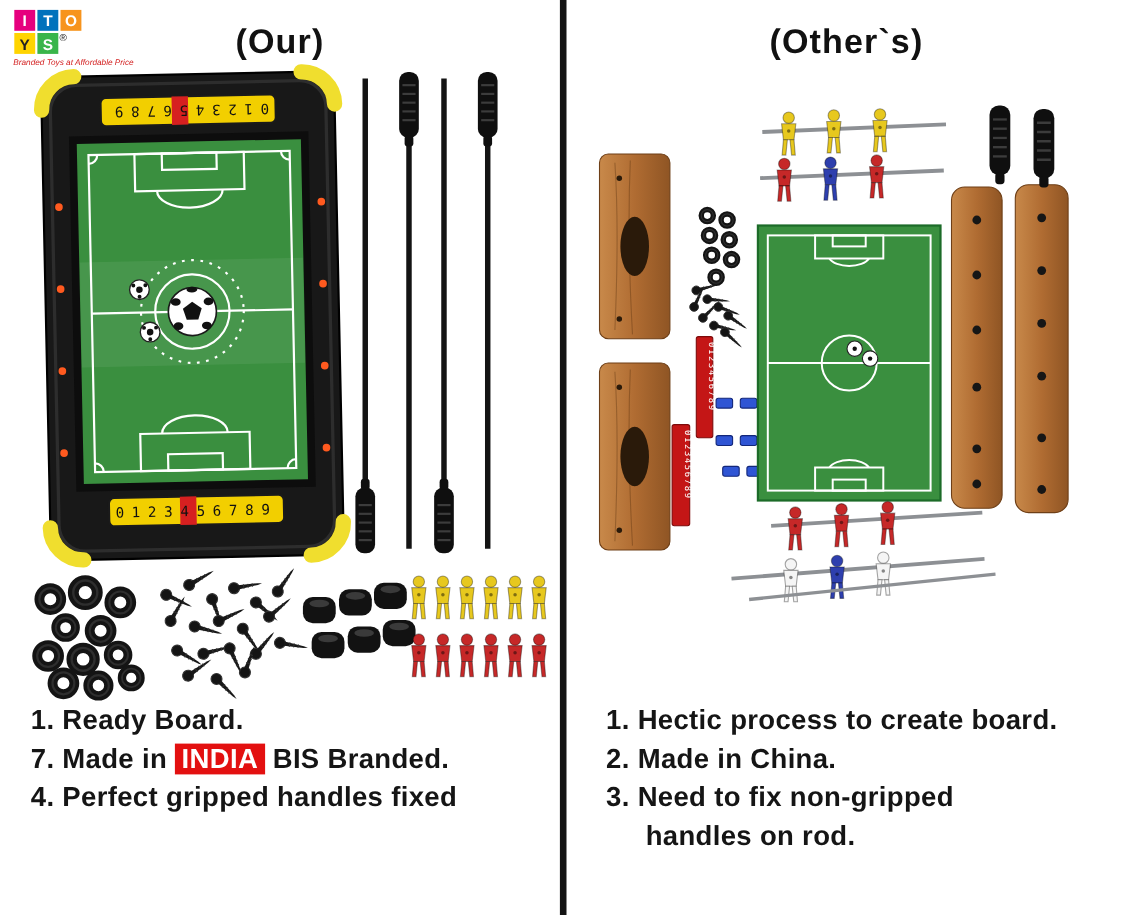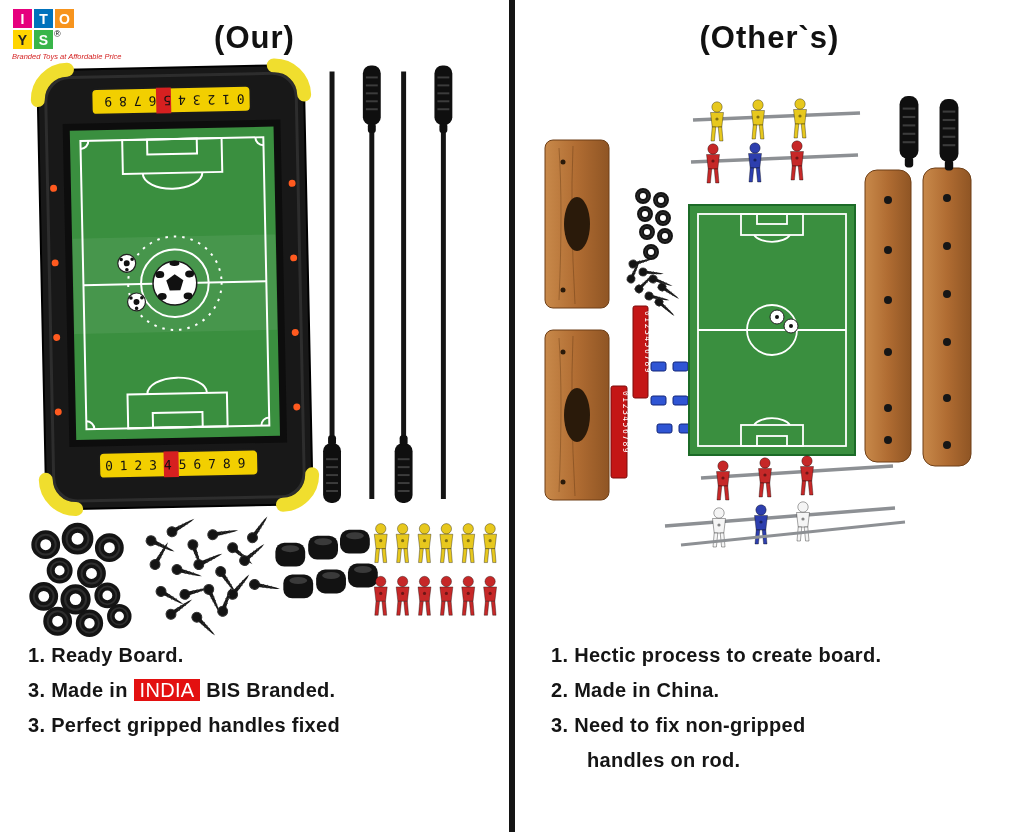--- a/index.html
+++ b/index.html
@@ -5,26 +5,26 @@
   html,body{margin:0;padding:0;background:#fff;}
   .canvas{position:relative;width:1024px;height:832px;background:#ffffff;overflow:hidden;
           font-family:"Liberation Sans",sans-serif;color:#151515;}
   .half{position:absolute;top:0;height:832px;}
   .half.left{left:0;width:509px;}
   .half.right{left:515px;width:509px;}
   .divider{position:absolute;left:509px;top:0;width:6px;height:832px;background:#141414;}
   .panel-title{position:absolute;top:20px;left:0;width:100%;text-align:center;
                font-size:31px;font-weight:600;letter-spacing:1px;color:#111;}
   .art{position:absolute;left:0;top:0;width:509px;height:640px;}
-  .points{position:absolute;top:638px;left:28px;width:475px;font-size:20px;line-height:35px;
+  .points{position:absolute;top:638px;left:28px;width:475px;font-size:25px;line-height:35px;
           font-weight:600;letter-spacing:.3px;color:#151515;}
   .half.right .points{left:36px;}
   .pt{white-space:nowrap;}
   .pt.cont{padding-left:36px;}
-  .india{background:var(--india-bg,#e31010);color:var(--india-text,#fff);padding:0 6px;font-weight:normal;}
+  .india{background:var(--india-bg,#e31010);color:var(--india-text,#fff);padding:0 6px;font-weight:bold;}
   
   .logo{position:absolute;left:12px;top:8px;width:90px;}
   .logo-blocks{display:flex;flex-wrap:wrap;width:64px;}
   .lb{width:19px;height:19px;margin:1px;display:flex;align-items:center;justify-content:center;
       color:#fff;font-weight:bold;font-size:14px;}
   .reg{font-size:9px;color:#111;align-self:flex-start;}
   .tagline{font-size:7.5px;color:#d31f1f;font-style:italic;margin-top:2px;white-space:nowrap;}
 </style>
 </head>
 <body>
@@ -227,22 +227,22 @@
           <use href="#player" transform="translate(405,600)"></use>
         <use href="#player" transform="translate(427,600)"></use>
           <use href="#player" transform="translate(449,600)"></use>
         <use href="#player" transform="translate(471,600)"></use>
           <use href="#player" transform="translate(493,600)"></use>
       </g>
     </svg>
 
     <div class="points">
       <div class="pt">1. Ready Board.</div>
-      <div class="pt"><span>3. Made in </span><span class="india">INDIA</span><span> BIS Branded.</span></div>
-      <div class="pt">3. Perfect gripped handles fixed</div>
+      <div class="pt"><span>7. Made in </span><span class="india">INDIA</span><span> BIS Branded.</span></div>
+      <div class="pt">4. Perfect gripped handles fixed</div>
     </div>
   </div>
 
   <div class="divider"></div>
 
   <div class="half right">
 
     <div class="panel-title">(Other`s)</div>
 
     <svg class="art" viewBox="0 0 509 640">

